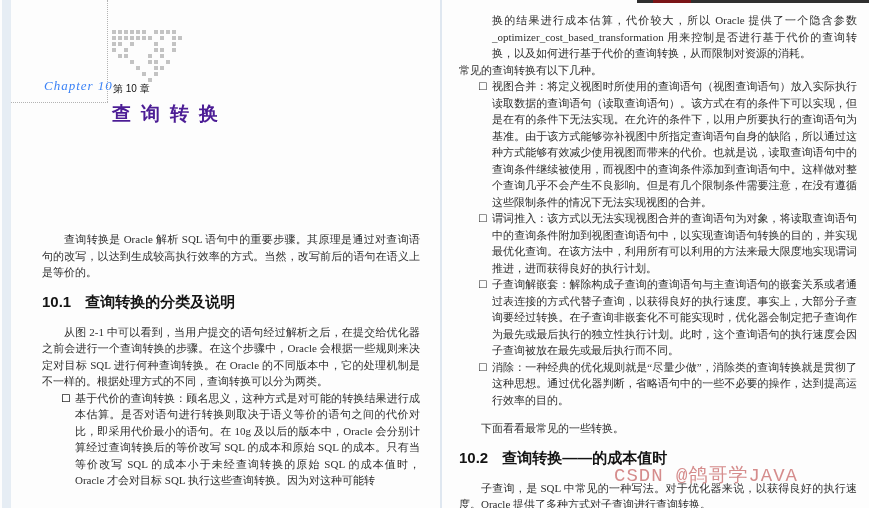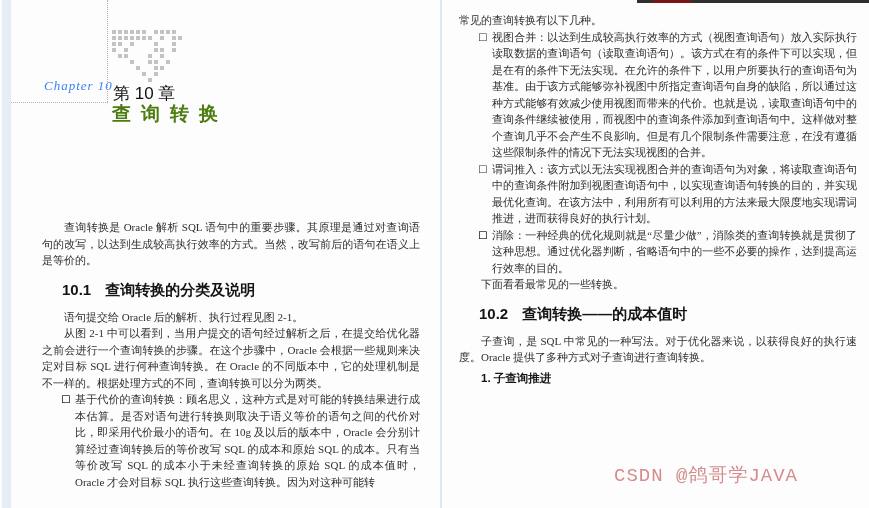--- a/index.html
+++ b/index.html
@@ -14,31 +14,31 @@
   .gutter{position:absolute;left:440px;top:0;width:2px;height:508px;background:#dfe7f0;}
   .topbar{position:absolute;left:637px;top:0;right:0;height:3px;background:#2f2f2f;}
   .topbar-red{position:absolute;left:16px;top:0;width:38px;height:3px;background:#7a1417;}
   
   .dot-v{position:absolute;left:107px;top:0;height:102px;border-left:1px dotted #b3b3b3;}
   .dot-h{position:absolute;left:11px;top:102px;width:97px;border-top:1px dotted #b3b3b3;}
   .logo{position:absolute;left:112px;top:30px;display:grid;grid-template-columns:repeat(13,4px);grid-auto-rows:4px;gap:2px;}
   .logo .sq{width:4px;height:4px;}
   .logo .on{background:#c3c3c3;}
   .chapter-script{position:absolute;left:44px;top:78px;font-style:italic;font-size:13px;color:#3b82f6;letter-spacing:1px;}
-  .chapter-number{position:absolute;left:113px;top:82px;font-family:"Liberation Sans","DejaVu Sans",sans-serif;font-size:17px;color:#111;}
-  .chapter-title{position:absolute;left:112px;top:101px;font-family:"Liberation Sans","DejaVu Sans",sans-serif;font-size:19px;font-weight:700;letter-spacing:10px;color:#4d7c0f;}
+  .chapter-number{position:absolute;left:113px;top:82px;font-family:"Liberation Sans","DejaVu Sans",sans-serif;font-size:10px;color:#111;}
+  .chapter-title{position:absolute;left:112px;top:101px;font-family:"Liberation Sans","DejaVu Sans",sans-serif;font-size:19px;font-weight:700;letter-spacing:10px;color:#4c1d95;}
   
   .flow{position:absolute;font-size:11px;line-height:16.5px;text-align:justify;}
   .flow-left{left:42px;top:219px;width:378px;}
   .flow-right{left:459px;top:12px;width:398px;}
   .flow p{margin:0;}
-  p.indent{text-indent:2em;}
+  p.indent{text-indent:2em;margin-top:12px;}
   p.cont{margin-left:33px;}
   h2.sec{font-family:"Liberation Sans","DejaVu Sans",sans-serif;font-size:15px;font-weight:700;color:#141414;margin:11px 0 9px 0;line-height:20px;text-align:left;}
-  h2.sec .sec-num{margin-right:14px;margin-left:20px;}
+  h2.sec .sec-num{margin-right:14px;}
   h3.sub{font-family:"Liberation Sans","DejaVu Sans",sans-serif;font-size:11.5px;font-weight:700;color:#141414;margin:4px 0 3px 22px;line-height:16.5px;text-align:left;}
   .bullet{position:relative;padding-left:33px;}
   .bullet .marker{position:absolute;left:19px;top:0;font-family:"DejaVu Sans",sans-serif;font-size:10px;}
   
   .watermark{
     position:absolute;left:614px;top:462px;
     font-family:Liberation Mono, monospace;
     font-size:19px;letter-spacing:1px;color:rgba(206,120,120,0.85);
     white-space:nowrap;
   }
@@ -176,45 +176,46 @@
     </div>
   <div class="chapter-script">Chapter 10</div>
   <div class="chapter-number">第 10 章</div>
   <div class="chapter-title">查询转换</div>
 
   <div class="flow flow-left">
     <p class="indent">查询转换是 Oracle 解析 SQL 语句中的重要步骤。其原理是通过对查询语句的改写，以达到生成较高执行效率的方式。当然，改写前后的语句在语义上是等价的。</p>
     <h2 class="sec">
       <span class="sec-num">10.1</span><span>查询转换的分类及说明</span>
     </h2>
-    <p class="indent">语句提交给 Oracle 后的解析、执行过程见图 2-1。</p>
     <p class="indent">从图 2-1 中可以看到，当用户提交的语句经过解析之后，在提交给优化器之前会进行一个查询转换的步骤。在这个步骤中，Oracle 会根据一些规则来决定对目标 SQL 进行何种查询转换。在 Oracle 的不同版本中，它的处理机制是不一样的。根据处理方式的不同，查询转换可以分为两类。</p>
     <div class="bullet">
       <span class="marker">□</span>
     </div>
     <div class="bullet">
       <span class="marker">□</span>
       <span>基于代价的查询转换：顾名思义，这种方式是对可能的转换结果进行成本估算。是否对语句进行转换则取决于语义等价的语句之间的代价对比，即采用代价最小的语句。在 10g 及以后的版本中，Oracle 会分别计算经过查询转换后的等价改写 SQL 的成本和原始 SQL 的成本。只有当等价改写 SQL 的成本小于未经查询转换的原始 SQL 的成本值时，Oracle 才会对目标 SQL 执行这些查询转换。因为对这种可能转</span>
     </div>
   </div>
 </div>
 
 <div>
   <div class="flow flow-right">
+    <p class="cont">换的结果进行成本估算，代价较大，所以 Oracle 提供了一个隐含参数 _optimizer_cost_based_transformation 用来控制是否进行基于代价的查询转换，以及如何进行基于代价的查询转换，从而限制对资源的消耗。</p>
     <p>常见的查询转换有以下几种。</p>
     <div class="bullet">
       <span class="marker">□</span>
-      <span>视图合并：以达到生成较高执行效率的方式（视图查询语句）放入实际执行读取数据的查询语句（读取查询语句）。该方式在有的条件下可以实现，但是在有的条件下无法实现。在允许的条件下，以用户所要执行的查询语句为基准。由于该方式能够弥补视图中所指定查询语句自身的缺陷，所以通过这种方式能够有效减少使用视图而带来的代价。也就是说，读取查询语句中的查询条件继续被使用，而视图中的查询条件添加到查询语句中。这样做对整个查询几乎不会产生不良影响。但是有几个限制条件需要注意，在没有遵循这些限制条件的情况下无法实现视图的合并。</span>
+      <span>视图合并：将定义视图时所使用的查询语句（视图查询语句）放入实际执行读取数据的查询语句（读取查询语句）。该方式在有的条件下可以实现，但是在有的条件下无法实现。在允许的条件下，以用户所要执行的查询语句为基准。由于该方式能够弥补视图中所指定查询语句自身的缺陷，所以通过这种方式能够有效减少使用视图而带来的代价。也就是说，读取查询语句中的查询条件继续被使用，而视图中的查询条件添加到查询语句中。这样做对整个查询几乎不会产生不良影响。但是有几个限制条件需要注意，在没有遵循这些限制条件的情况下无法实现视图的合并。</span>
     </div>
     <div class="bullet">
       <span class="marker">□</span>
       <span>谓词推入：该方式以无法实现视图合并的查询语句为对象，将读取查询语句中的查询条件附加到视图查询语句中，以实现查询语句转换的目的，并实现最优化查询。在该方法中，利用所有可以利用的方法来最大限度地实现谓词推进，进而获得良好的执行计划。</span>
     </div>
     <div class="bullet">
       <span class="marker">□</span>
+      <span>子查询解嵌套：解除构成子查询的查询语句与主查询语句的嵌套关系或者通过表连接的方式代替子查询，以获得良好的执行速度。事实上，大部分子查询要经过转换。在子查询非嵌套化不可能实现时，优化器会制定把子查询作为最先或最后执行的独立性执行计划。此时，这个查询语句的执行速度会因子查询被放在最先或最后执行而不同。</span>
     </div>
     <div class="bullet">
       <span class="marker">□</span>
       <span>消除：一种经典的优化规则就是“尽量少做”，消除类的查询转换就是贯彻了这种思想。通过优化器判断，省略语句中的一些不必要的操作，达到提高运行效率的目的。</span>
     </div>
     <p class="indent">下面看看最常见的一些转换。</p>
     <h2 class="sec">
       <span class="sec-num">10.2</span><span>查询转换——的成本值时</span>
     </h2>
     <p class="indent">子查询，是 SQL 中常见的一种写法。对于优化器来说，以获得良好的执行速度。Oracle 提供了多种方式对子查询进行查询转换。</p>

